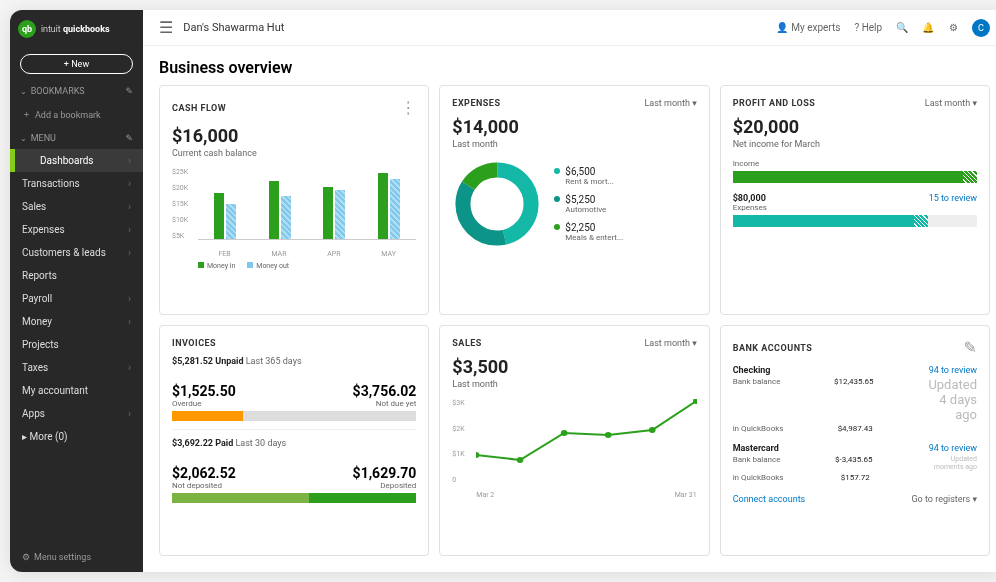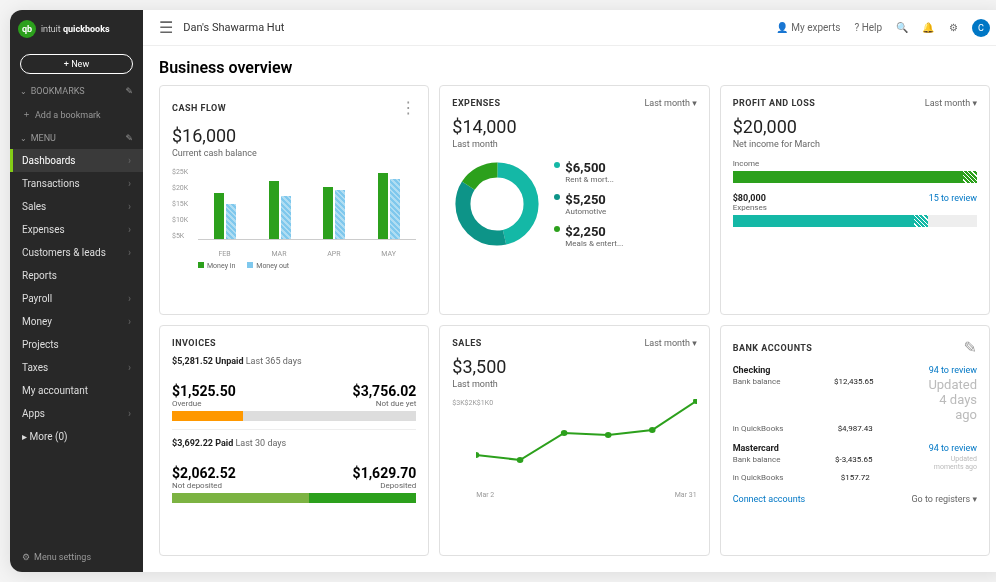--- a/index.html
+++ b/index.html
@@ -7,70 +7,70 @@
 .laptop{background:#fff;border-radius:12px;box-shadow:0 2px 20px rgba(0,0,0,0.1);width:996px;height:562px;overflow:hidden;display:flex}
 .sidebar{width:133px;background:#282828;color:#fff;display:flex;flex-direction:column;font-size:10px}
 .logo{display:flex;align-items:center;gap:5px;padding:10px 8px}
 .logo-icon{width:18px;height:18px;background:#2ca01c;border-radius:50%;display:flex;align-items:center;justify-content:center;color:#fff;font-weight:bold;font-size:9px}
 .logo-text{font-size:9px}
 .logo-text .brand{font-weight:300}
 .new-btn{margin:6px 10px;border:1px solid #fff;border-radius:12px;padding:4px;text-align:center;font-size:9px;cursor:pointer}
 .section-header{display:flex;justify-content:space-between;align-items:center;padding:6px 10px;font-size:9px;color:#999}
 .section-header .chev{font-size:8px;margin-right:4px}
 .nav-item{display:flex;justify-content:space-between;align-items:center;padding:6px 12px;font-size:10px;cursor:pointer;color:#ddd}
-.nav-item.active{background:#3a3a3a;border-left:3px solid #84cc16;padding-left:9px;color:#fff}
+.nav-item.active{background:#3a3a3a;border-left:5px solid #84cc16;padding-left:25px;color:#fff}
 .nav-item .arr{color:#666;font-size:10px}
 .add-bookmark{padding:6px 12px;font-size:9px;color:#999;display:flex;align-items:center;gap:4px}
 .menu-settings{margin-top:auto;padding:10px 12px;font-size:9px;color:#999;display:flex;align-items:center;gap:4px}
 .main{flex:1;background:#fff;display:flex;flex-direction:column;overflow:hidden}
 .topbar{display:flex;align-items:center;padding:8px 16px;border-bottom:1px solid #eee;gap:10px}
 .topbar .company{font-size:11px;color:#333}
 .topbar-right{margin-left:auto;display:flex;align-items:center;gap:14px;font-size:10px;color:#666}
 .topbar-right .icon{cursor:pointer}
 .avatar{width:18px;height:18px;background:#0077c5;border-radius:50%;color:#fff;display:flex;align-items:center;justify-content:center;font-size:9px}
 .page-title{font-size:16px;font-weight:600;padding:12px 16px 8px}
 .cards{display:grid;grid-template-columns:repeat(3,1fr);gap:10px;padding:0 16px 16px;overflow-y:auto;flex:1}
 .card{border:1px solid #e0e0e0;border-radius:4px;padding:12px;background:#fff}
 .card-header{display:flex;justify-content:space-between;align-items:center;margin-bottom:8px}
 .card-title{font-size:9px;font-weight:700;letter-spacing:0.5px;color:#333}
 .card-period{font-size:9px;color:#666}
-.big-num{font-size:18px;font-weight:400;color:#222}
+.big-num{font-size:18px;font-weight:700;color:#222}
 .sub-label{font-size:9px;color:#666;margin-top:2px}
 .bar-chart{height:90px;position:relative;margin-top:10px}
 .y-axis{position:absolute;left:0;top:0;bottom:18px;display:flex;flex-direction:column;justify-content:space-between;font-size:7px;color:#999}
 .bars{position:absolute;left:26px;right:0;bottom:18px;top:0;display:flex;justify-content:space-around;align-items:flex-end;border-bottom:1px solid #ccc}
 .bar-group{display:flex;gap:2px;align-items:flex-end}
 .bar{width:10px}
 .bar.in{background:#2ca01c}
 .bar.out{background:#53b7e8;background:repeating-linear-gradient(45deg,#7fc8ed,#7fc8ed 2px,#b0ddf2 2px,#b0ddf2 4px)}
 .x-axis{position:absolute;left:26px;right:0;bottom:0;display:flex;justify-content:space-around;font-size:7px;color:#999}
 .chart-legend{display:flex;gap:12px;font-size:7px;color:#666;margin-top:4px;padding-left:26px}
 .leg-dot{width:6px;height:6px;display:inline-block;margin-right:3px}
 .donut{display:flex;align-items:center;gap:12px;margin-top:10px}
 .donut-svg{width:90px;height:90px}
 .donut-legend{font-size:8px;color:#666;display:flex;flex-direction:column;gap:8px}
 .donut-legend .row{display:flex;align-items:flex-start;gap:5px}
 .donut-legend .dot{width:6px;height:6px;border-radius:50%;margin-top:2px}
-.donut-legend .val{font-weight:700;color:#222;font-size:13px}
+.donut-legend .val{font-weight:400;color:#222;font-size:10px}
 .pl-row{margin-top:10px}
 .pl-label{display:flex;justify-content:space-between;font-size:9px}
 .pl-amt{font-weight:700;color:#222}
 .pl-link{color:#0077c5;font-size:9px}
 .pl-bar{height:12px;background:#eee;margin-top:3px;position:relative}
 .pl-bar .fill{height:100%}
 .pl-bar .hatch{position:absolute;right:0;top:0;height:100%;width:14px;background:repeating-linear-gradient(45deg,transparent,transparent 2px,#fff 2px,#fff 3px)}
 .inv-section{margin-bottom:8px}
 .inv-header{font-size:9px;color:#666}
 .inv-header b{color:#222}
 .inv-amounts{display:flex;justify-content:space-between;margin-top:17px}
 .inv-amounts .amt{font-size:14px;font-weight:700}
 .inv-labels{display:flex;justify-content:space-between;font-size:8px;color:#666}
 .inv-bar{height:10px;background:#ddd;margin-top:3px;display:flex}
 .line-chart{height:100px;position:relative;margin-top:10px}
-.line-y{position:absolute;left:0;top:0;bottom:15px;display:flex;justify-content:space-between;font-size:7px;color:#999}
+.line-y{position:absolute;left:0;top:0;bottom:15px;display:flex;flex-direction:column;justify-content:space-between;font-size:7px;color:#999}
 .line-area{position:absolute;left:24px;right:0;top:0;bottom:15px}
 .line-x{position:absolute;left:24px;right:0;bottom:0;display:flex;justify-content:space-between;font-size:7px;color:#999}
 .bank-acct{margin-bottom:10px}
 .bank-head{display:flex;justify-content:space-between;font-size:9px}
 .bank-head b{color:#222}
 .bank-link{color:#0077c5}
 .bank-row{display:flex;justify-content:space-between;font-size:8px;color:#666;margin-top:2px}
 .bank-row .bal{font-weight:400;color:#222}
 .bank-footer{display:flex;justify-content:space-between;font-size:9px;margin-top:12px}
 .bank-footer .connect{color:#0077c5}

